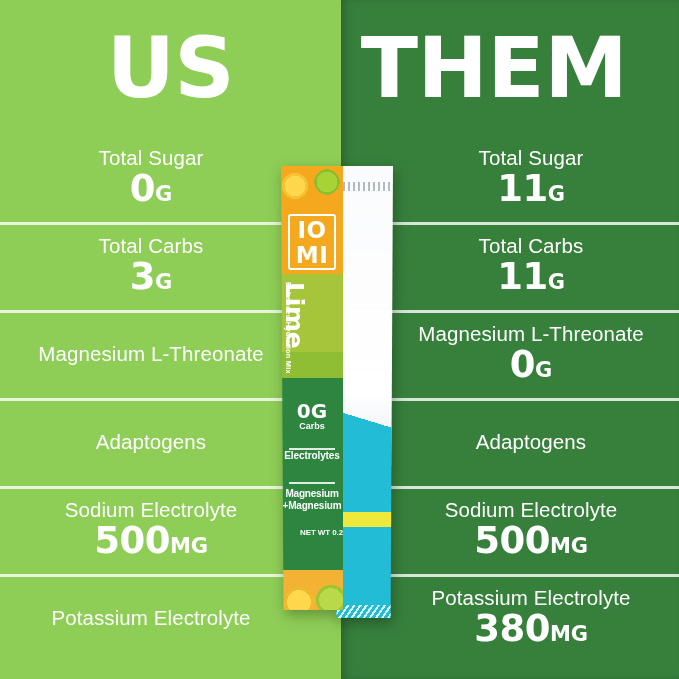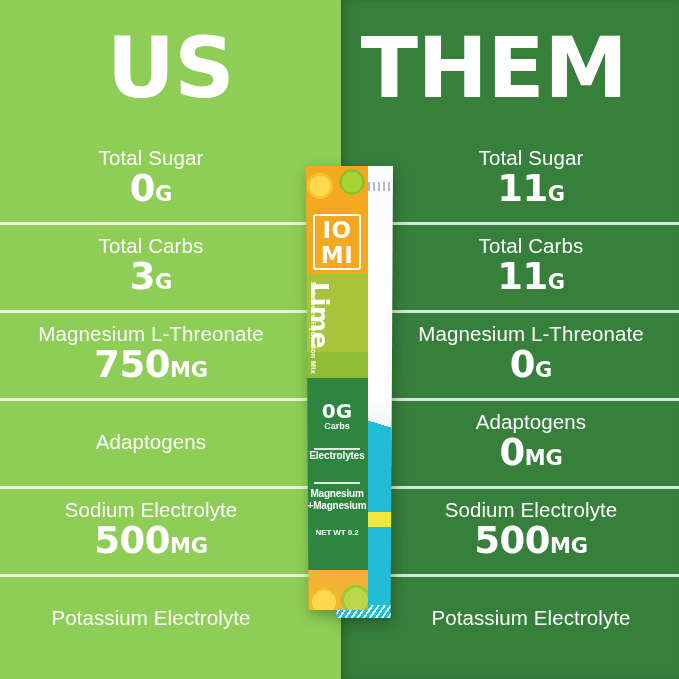--- a/index.html
+++ b/index.html
@@ -143,21 +143,20 @@
     width: 62px;
     height: 444px;
     background:
       linear-gradient(180deg,
         #F4A81D 0px,   #F4A81D 108px,
         #A6C53A 108px, #A6C53A 186px,
         #8FBE35 186px, #8FBE35 212px,
         #2E8540 212px, #2E8540 404px,
         #F3B233 404px, #F3B233 444px);
     clip-path: polygon(0 0, 100% 0, 100% 100%, 4% 100%);
-    margin-left: 25px;
   }
   .packet-us .fruit-top {
     position: absolute; left: -4px; top: 0; width: 74px; height: 42px;
     background:
       radial-gradient(circle 18px at 18px 20px, #FFD84D 0 58%, #F6C233 58% 72%, transparent 73%),
       radial-gradient(circle 17px at 50px 16px, #A8D335 0 60%, #8BBE2C 60% 74%, transparent 75%);
   }
   .packet-us .logo {
     position: absolute; left: 7px; top: 48px; width: 48px; height: 56px;
     border: 2.5px solid #ffffff; border-radius: 3px;
@@ -199,21 +198,21 @@
   .packet-us .claim-electro {
     position: absolute; left: 0; top: 284px; width: 62px; text-align: center;
     color: #ffffff; font-size: 10px; font-weight: 900; letter-spacing: -0.1px;
   }
   .packet-us .claim-mag {
     position: absolute; left: 0; top: 322px; width: 62px; text-align: center;
     color: #ffffff; font-size: 10px; font-weight: 900; line-height: 12px;
     letter-spacing: -0.2px;
   }
   .packet-us .netwt {
-    position: absolute; left: 0; top: 362px; width: 62px; text-align: center;
+    position: absolute; left: 0; top: 362px; width: 62px; text-align: right;
     color: #ffffff; font-size: 8px; font-weight: 700; letter-spacing: -0.1px;
   }
   .packet-us .fruit-bottom {
     position: absolute; left: 2px; bottom: -2px; width: 70px; height: 40px;
     background:
       radial-gradient(circle 20px at 16px 30px, #FFD84D 0 60%, #F0B92E 60% 75%, transparent 76%),
       radial-gradient(circle 20px at 48px 28px, #B9D94A 0 60%, #9CC634 60% 75%, transparent 76%);
   }
 
   
@@ -287,42 +286,36 @@
         <div class="cell-value">
           <span class="num">11</span><span class="unit">G</span>
         </div>
       </div>
     </div>
 
     <div class="row">
       <div class="divider"></div>
       <div class="cell cell-us">
         <div class="cell-label">Magnesium L-Threonate</div>
-        <div class="cell-value">
-          <span class="num">750</span><span class="unit">MG</span>
-        </div>
       </div>
       <div class="cell cell-them">
         <div class="cell-label">Magnesium L-Threonate</div>
         <div class="cell-value">
           <span class="num">0</span><span class="unit">G</span>
         </div>
       </div>
     </div>
 
     <div class="row">
       <div class="divider"></div>
       <div class="cell cell-us">
         <div class="cell-label">Adaptogens</div>
       </div>
       <div class="cell cell-them">
         <div class="cell-label">Adaptogens</div>
-        <div class="cell-value">
-          <span class="num">0</span><span class="unit">MG</span>
-        </div>
       </div>
     </div>
 
     <div class="row">
       <div class="divider"></div>
       <div class="cell cell-us">
         <div class="cell-label">Sodium Electrolyte</div>
         <div class="cell-value">
           <span class="num">500</span><span class="unit">MG</span>
         </div>
@@ -335,20 +328,23 @@
       </div>
     </div>
 
     <div class="row">
       <div class="divider"></div>
       <div class="cell cell-us">
         <div class="cell-label">Potassium Electrolyte</div>
       </div>
       <div class="cell cell-them">
         <div class="cell-label">Potassium Electrolyte</div>
+        <div class="cell-value">
+          <span class="num">380</span><span class="unit">MG</span>
+        </div>
       </div>
     </div>
 
   </div>
 
   <div class="packets">
 
     <div class="packet packet-them">
       <div class="serration"></div>
       <div class="diagonal"></div>

